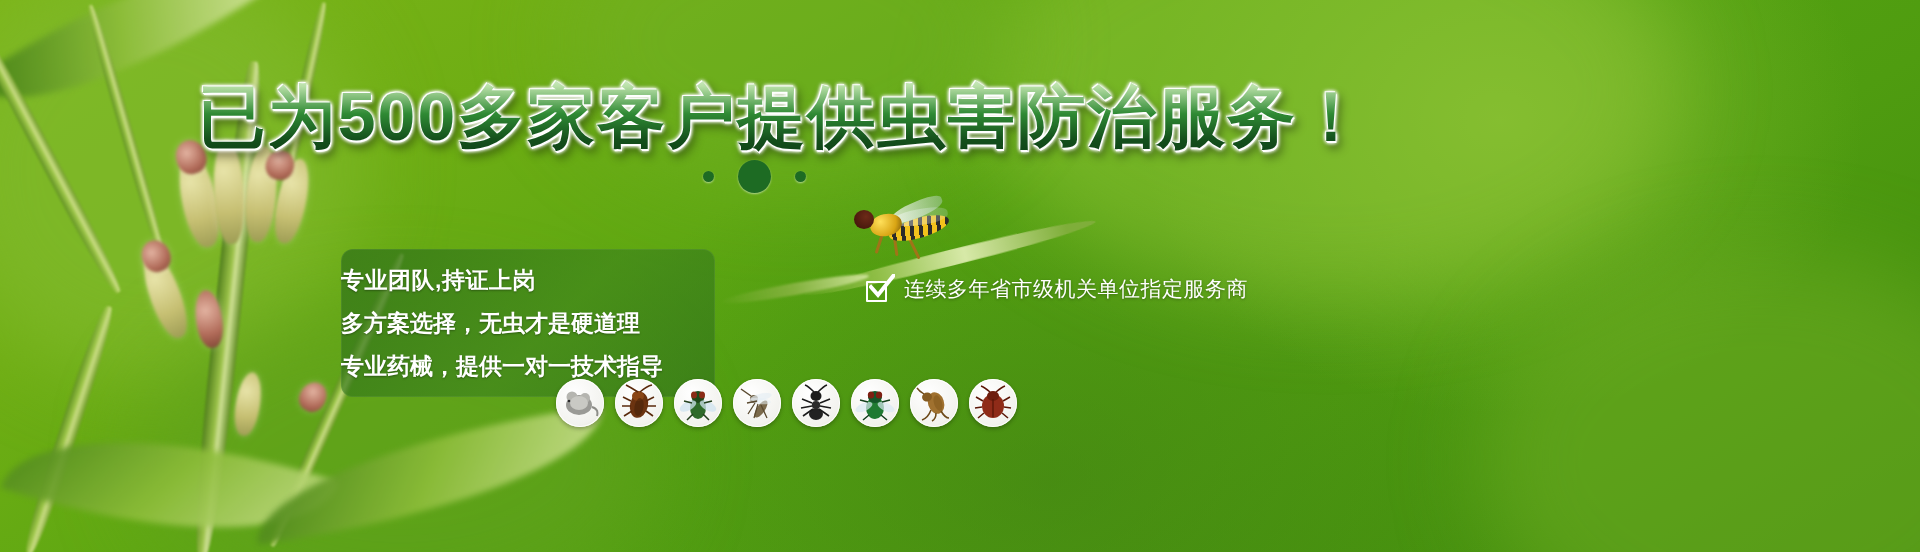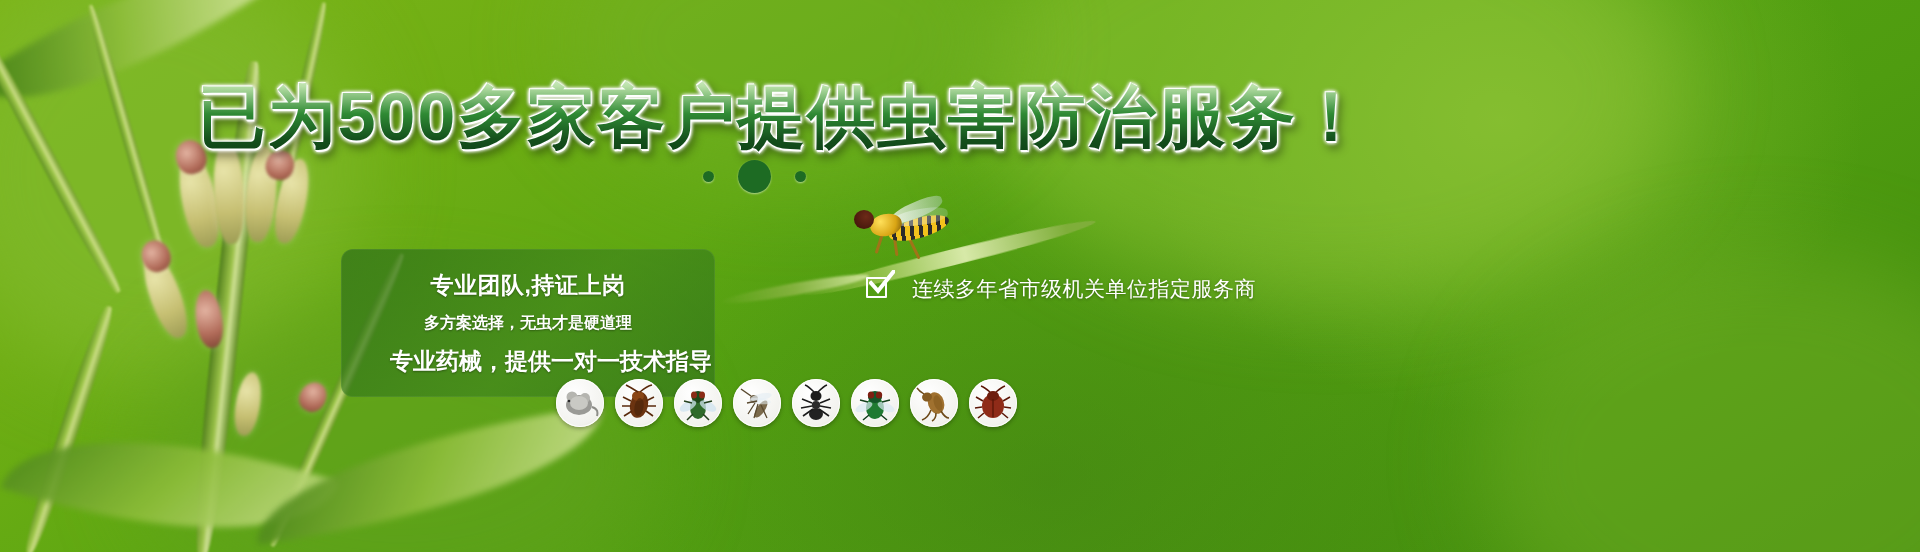--- a/index.html
+++ b/index.html
@@ -117,30 +117,30 @@
 
   
   .panel {
     position:absolute; left:341px; top:249px; width:374px; height:148px;
     border-radius:12px;
     background:linear-gradient(135deg,rgba(46,112,24,.72),rgba(58,128,28,.62) 55%,rgba(52,118,26,.72));
     box-shadow:inset 0 0 0 1px rgba(255,255,255,.06);
   }
   .panel-lines {
     position:absolute; left:341px; top:249px; width:374px; height:148px;
-    display:flex; flex-direction:column; align-items:center; justify-content:center; gap:12px;
+    display:flex; flex-direction:column; align-items:flex-start; justify-content:center; gap:12px;
   }
   .pl { color:#fff; font-weight:700; white-space:nowrap; text-shadow:0 1px 2px rgba(0,0,0,.35); }
   .pl1 { font-size:23px; letter-spacing:.5px; }
-  .pl2 { font-size:16px; }
-  .pl3 { font-size:23px;margin-left:46px; }
+  .pl2 { font-size:23px; }
+  .pl3 { font-size:23px; }
 
   
   .bullets { position:absolute; left:866px; top:275px; display:flex; flex-direction:column; gap:22px; }
-  .bullet { display:flex; align-items:flex-start; gap:22px; }
+  .bullet { display:flex; align-items:flex-end; gap:14px; }
   .cb { width:24px; height:24px; position:relative; flex:0 0 auto; }
   .cb-box {
     position:absolute; left:0; top:2px; width:21px; height:21px;
     border:2px solid #ffffff; border-radius:1px;
   }
   .cb-tick {
     position:absolute; left:3px; top:-5px; width:26px; height:26px;
   }
   .bullet-text {
     color:#ffffff; font-size:21px; font-weight:400; white-space:nowrap;

